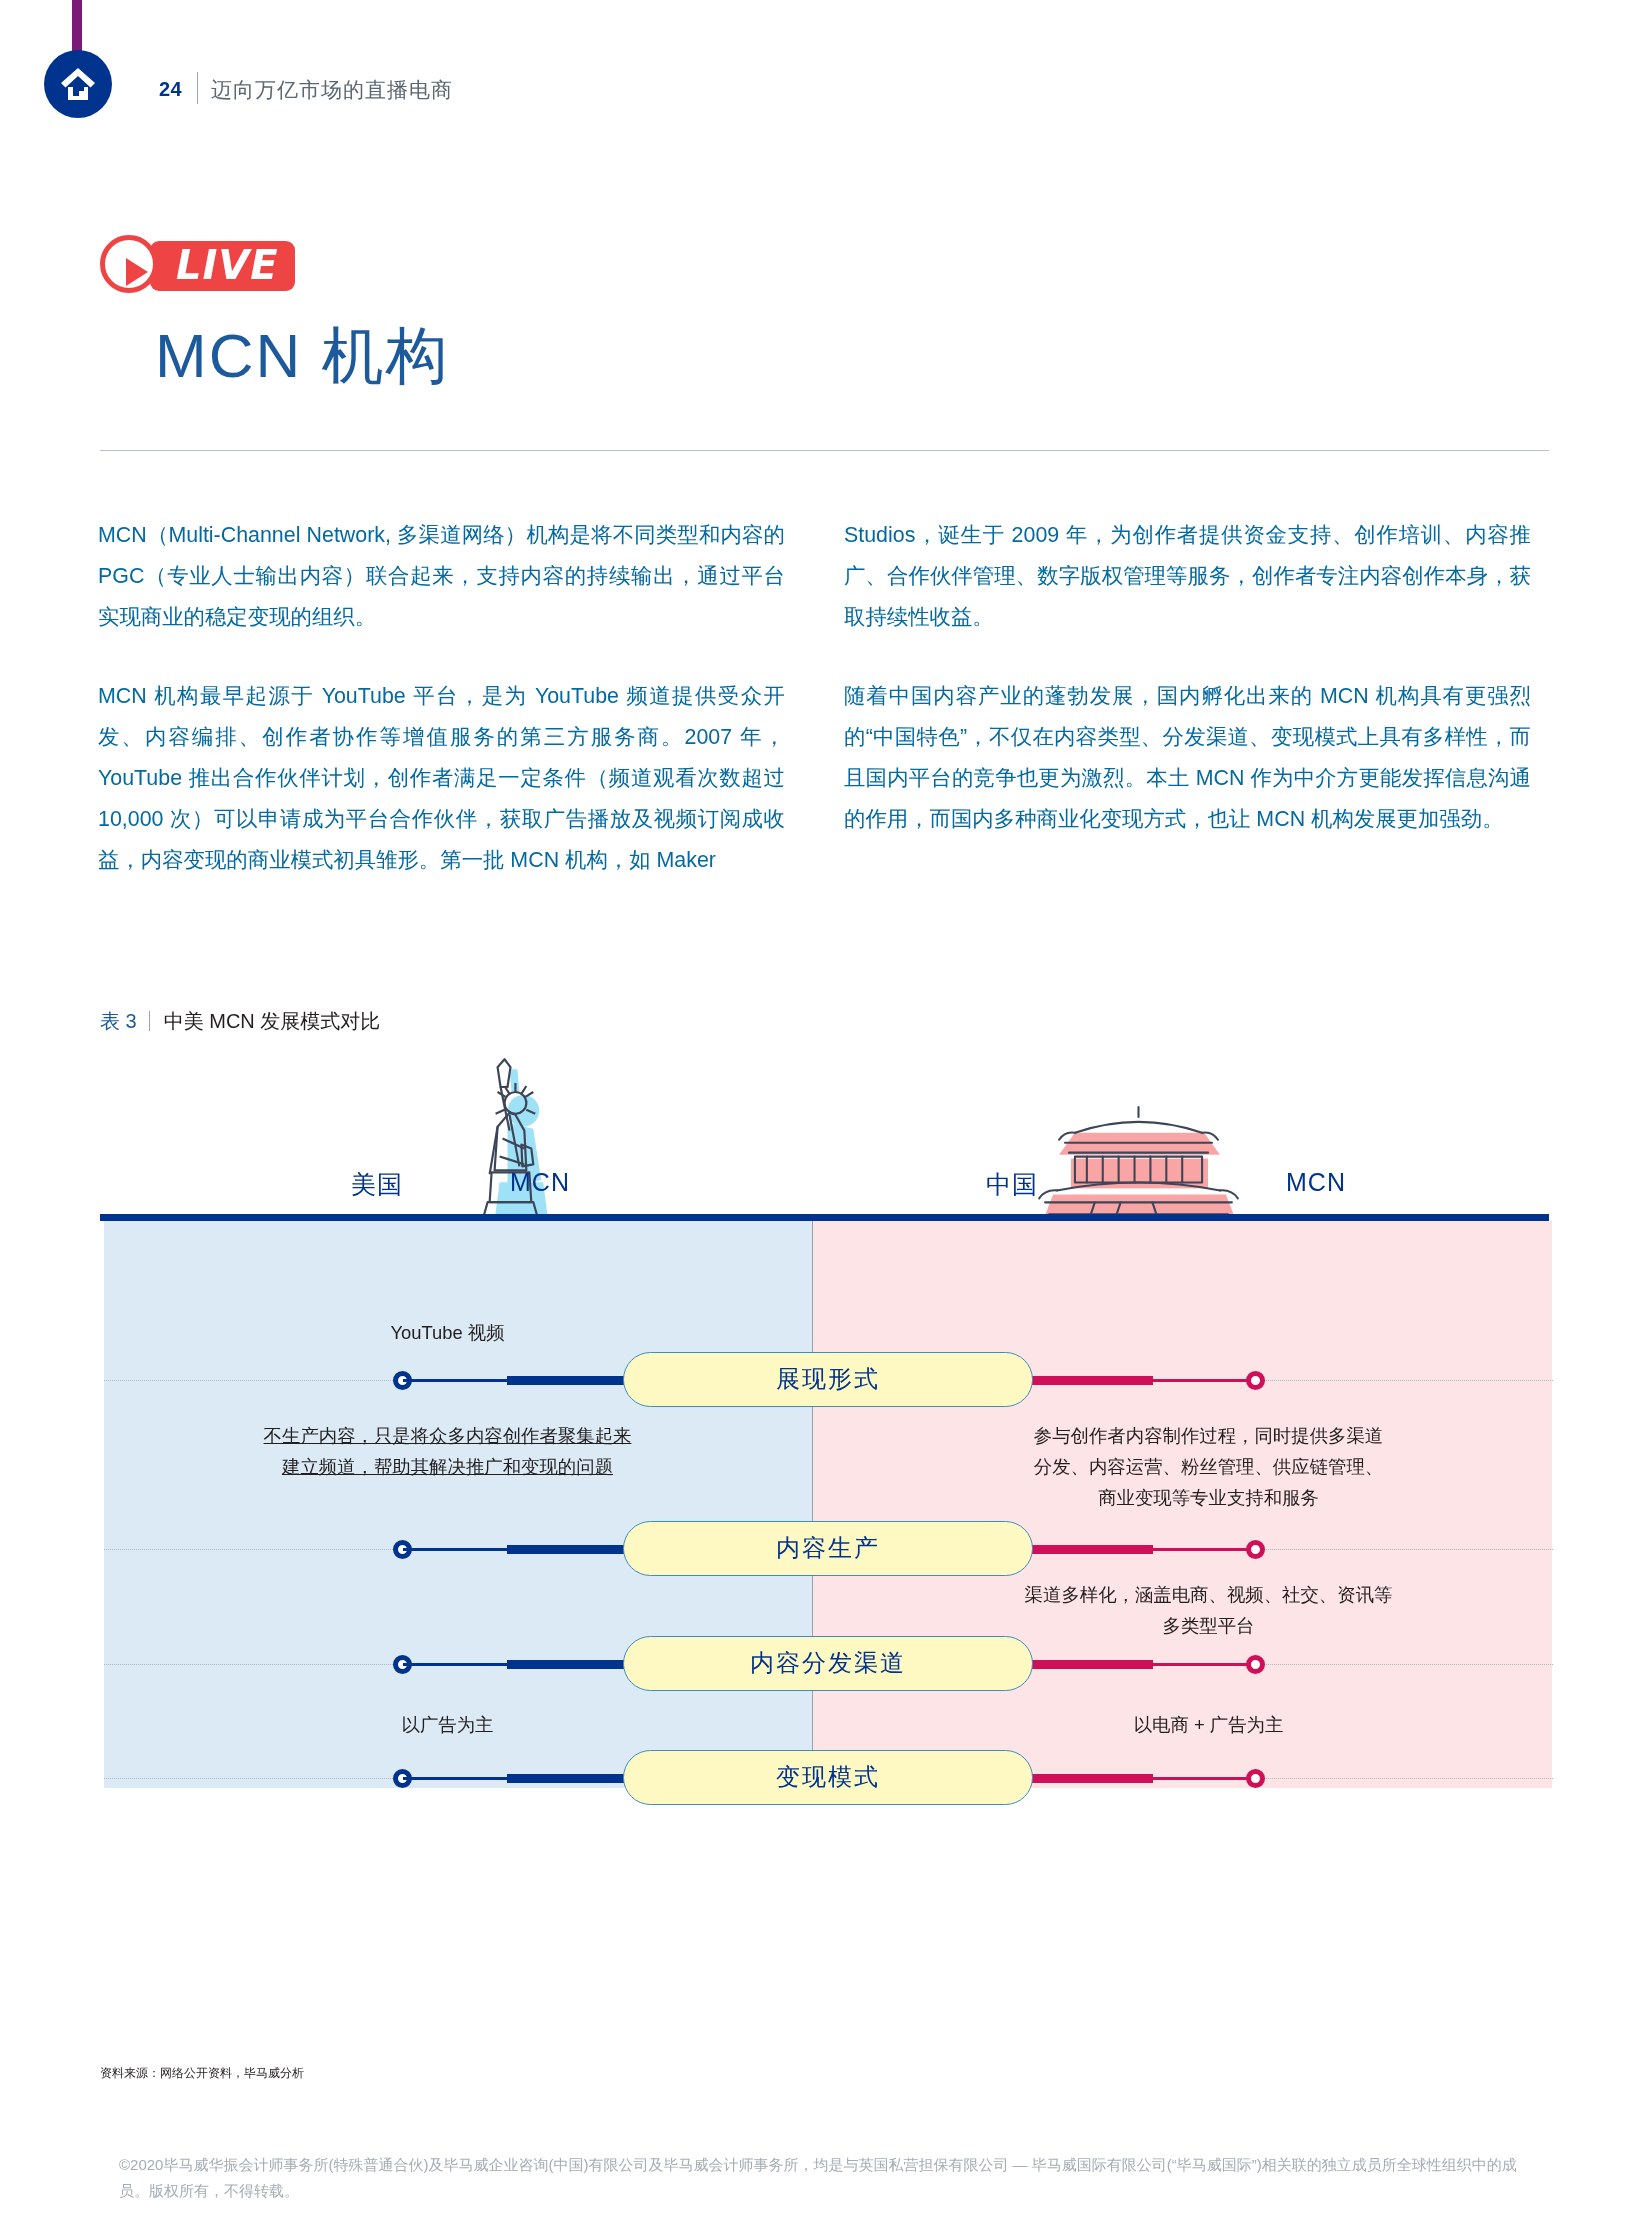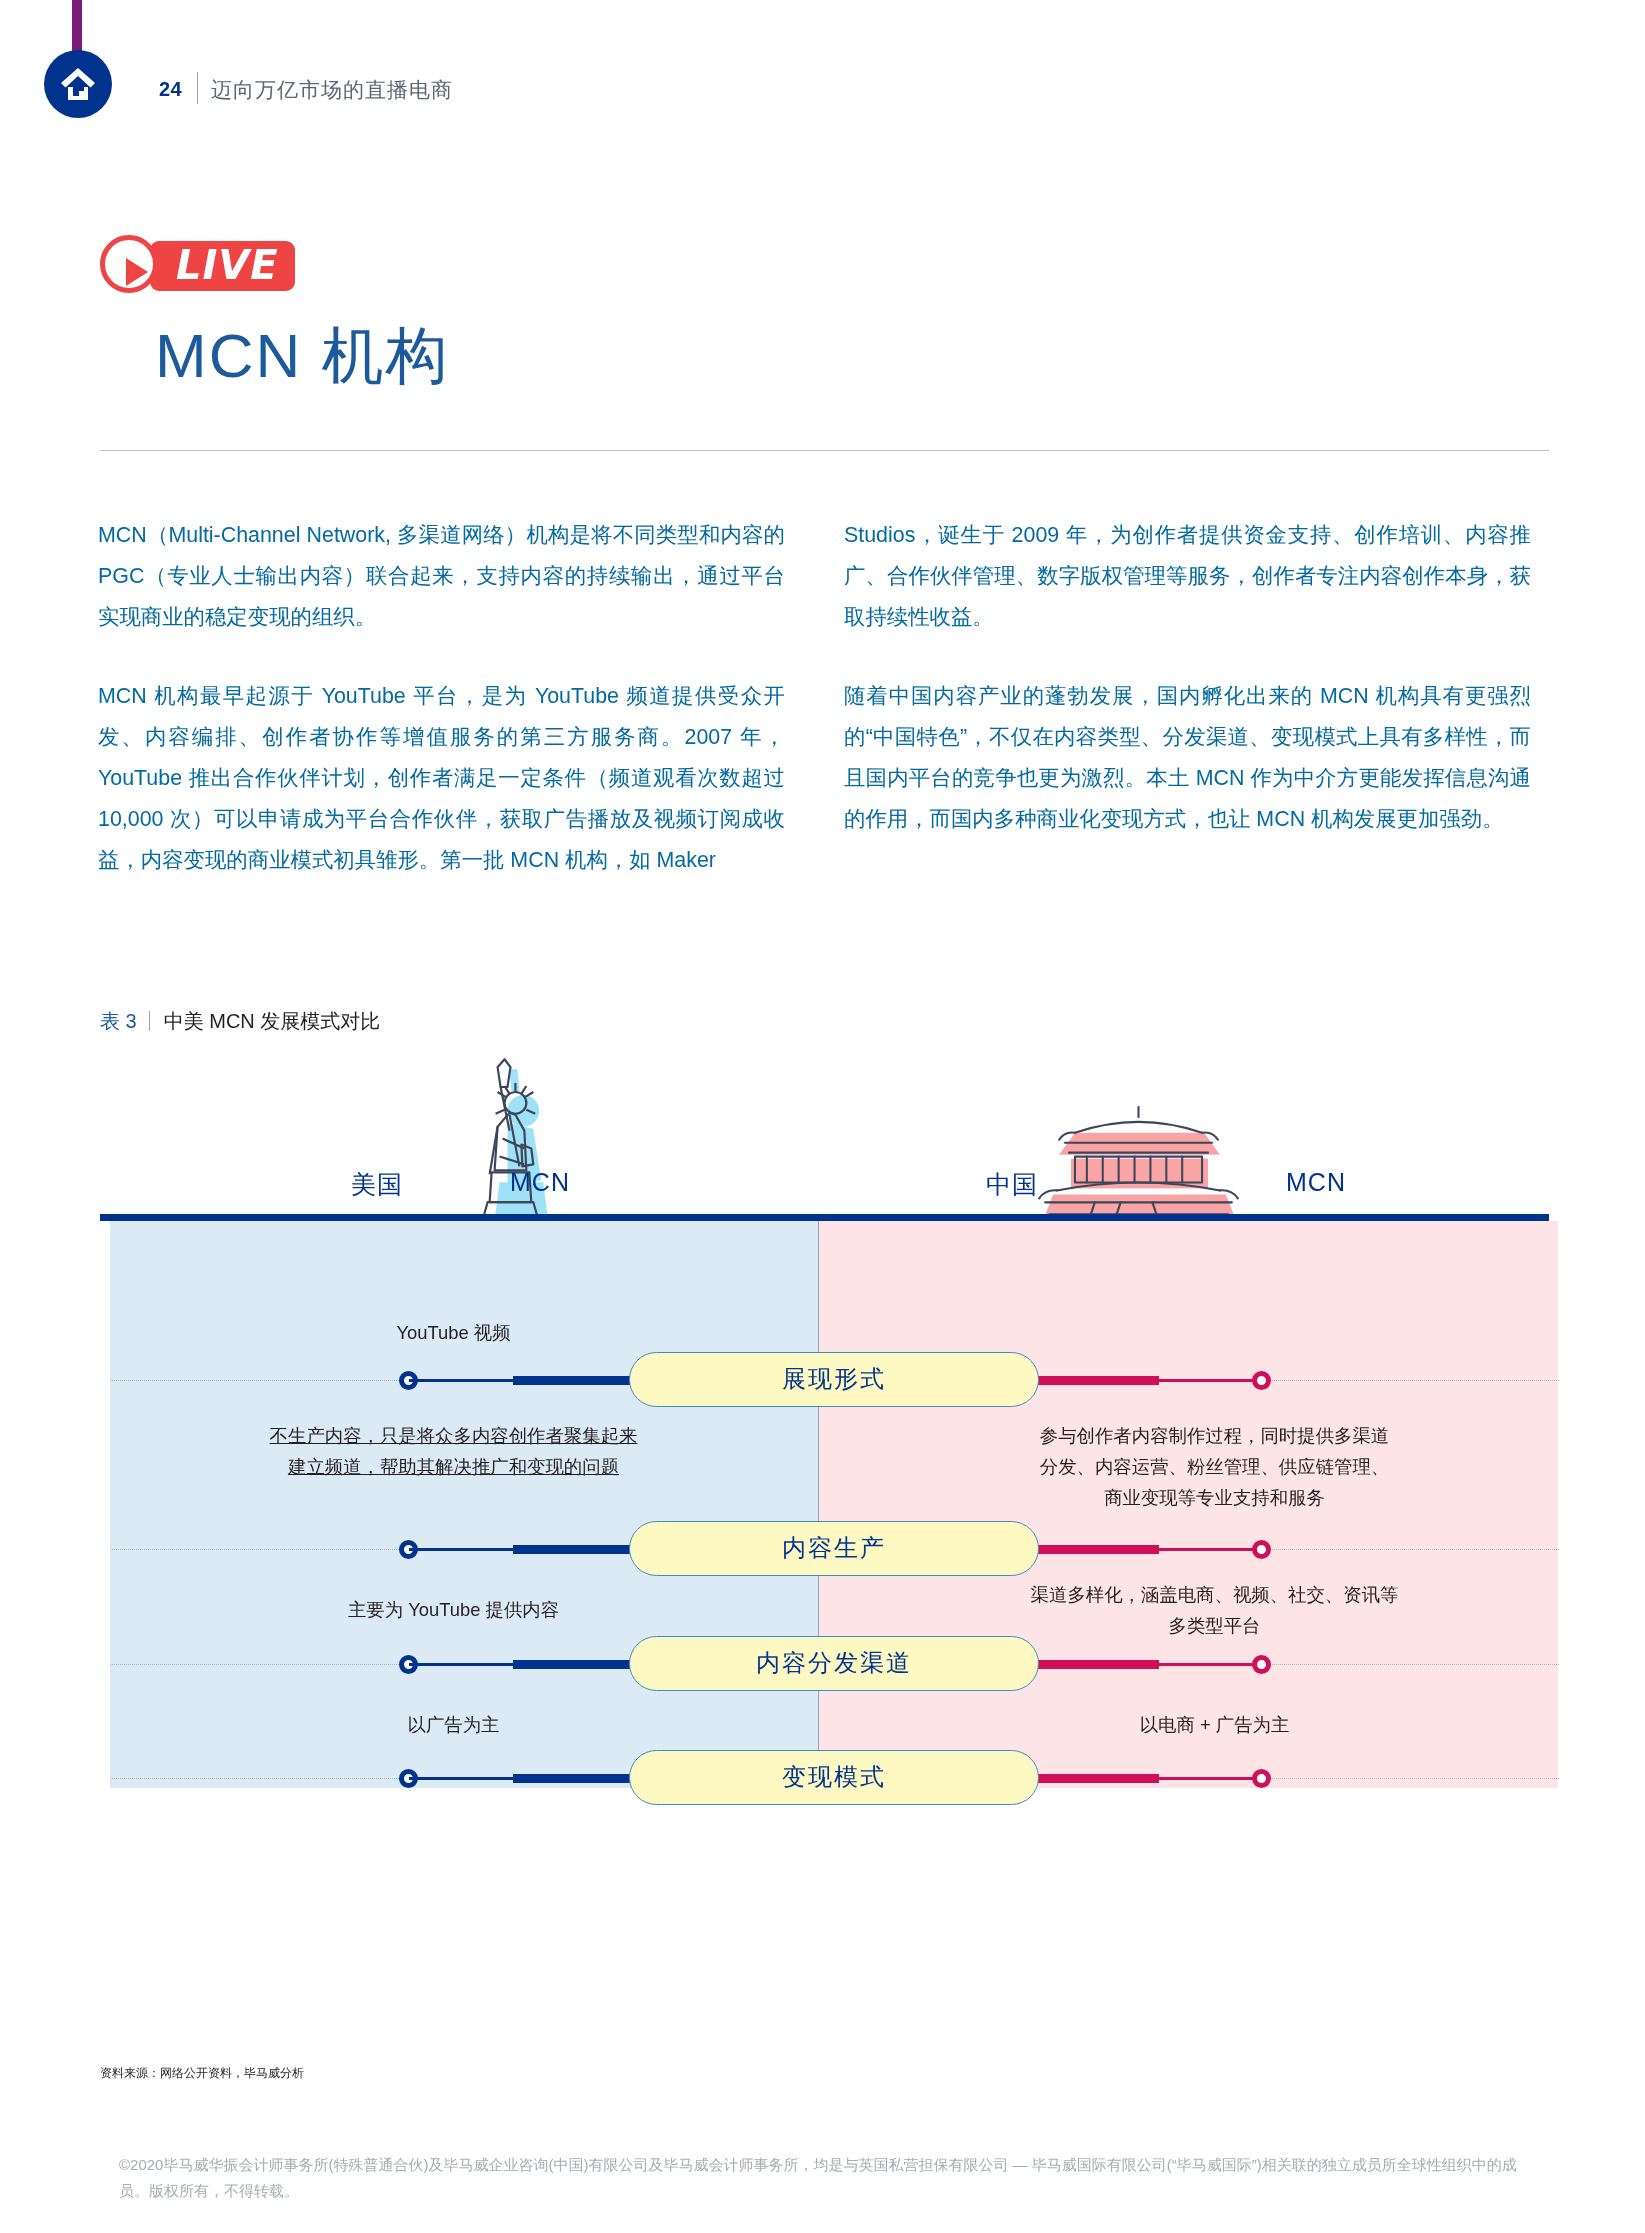--- a/index.html
+++ b/index.html
@@ -89,21 +89,21 @@
     position:absolute; font-size:25px; color:#00338d; letter-spacing:1px;
   }
   .lbl-us-country{ left:251px; top:105px; }
   .lbl-us-mcn   { left:410px; top:105px; }
   .lbl-cn-country{ left:886px; top:105px; }
   .lbl-cn-mcn   { left:1186px; top:105px; }
   .top-rule{
     position:absolute; left:0; top:151px; width:1449px; height:7px;
     background:#00338d;
   }
-  .panes{ position:absolute; left:10px; top:158px; width:1449px; height:567px;padding-left:6px; }
+  .panes{ position:absolute; left:4px; top:158px; width:1449px; height:567px;padding-left:6px; }
   .pane-us{ position:absolute; left:0; top:0; width:708px; height:567px; background:#dceaf6; }
   .pane-cn{ position:absolute; left:708px; top:0; width:740px; height:567px; background:#fde4e6; }
   .pane-divider{ position:absolute; left:708px; top:0; width:1px; height:567px; background:#9aa3ad; }
   
   .art-statue{ position:absolute; left:348px; top:-10px; }
   .art-temple{ position:absolute; left:935px; top:40px; }
   
   .row{ position:absolute; left:0; width:1449px; height:2px; }
   .rowline{
     position:absolute; left:0; top:0; width:1449px; height:1px;
@@ -262,21 +262,20 @@
       <div class="rowline"></div>
       <div class="dot dot-us"></div>
       <div class="seg seg-us-thin"></div>
       <div class="seg seg-us-thick"></div>
       <div class="seg seg-cn-thick"></div>
       <div class="seg seg-cn-thin"></div>
       <div class="dot dot-cn"></div>
       <div class="pill">内容生产</div>
     </div>
 
-    <div class="note note-us" style="top:373px; white-space:pre-line;">主要为 YouTube 提供内容</div>
     <div class="note note-cn" style="top:358px; white-space:pre-line;">渠道多样化，涵盖电商、视频、社交、资讯等
 多类型平台</div>
     <div class="row" style="top:443px;">
       <div class="rowline"></div>
       <div class="dot dot-us"></div>
       <div class="seg seg-us-thin"></div>
       <div class="seg seg-us-thick"></div>
       <div class="seg seg-cn-thick"></div>
       <div class="seg seg-cn-thin"></div>
       <div class="dot dot-cn"></div>

